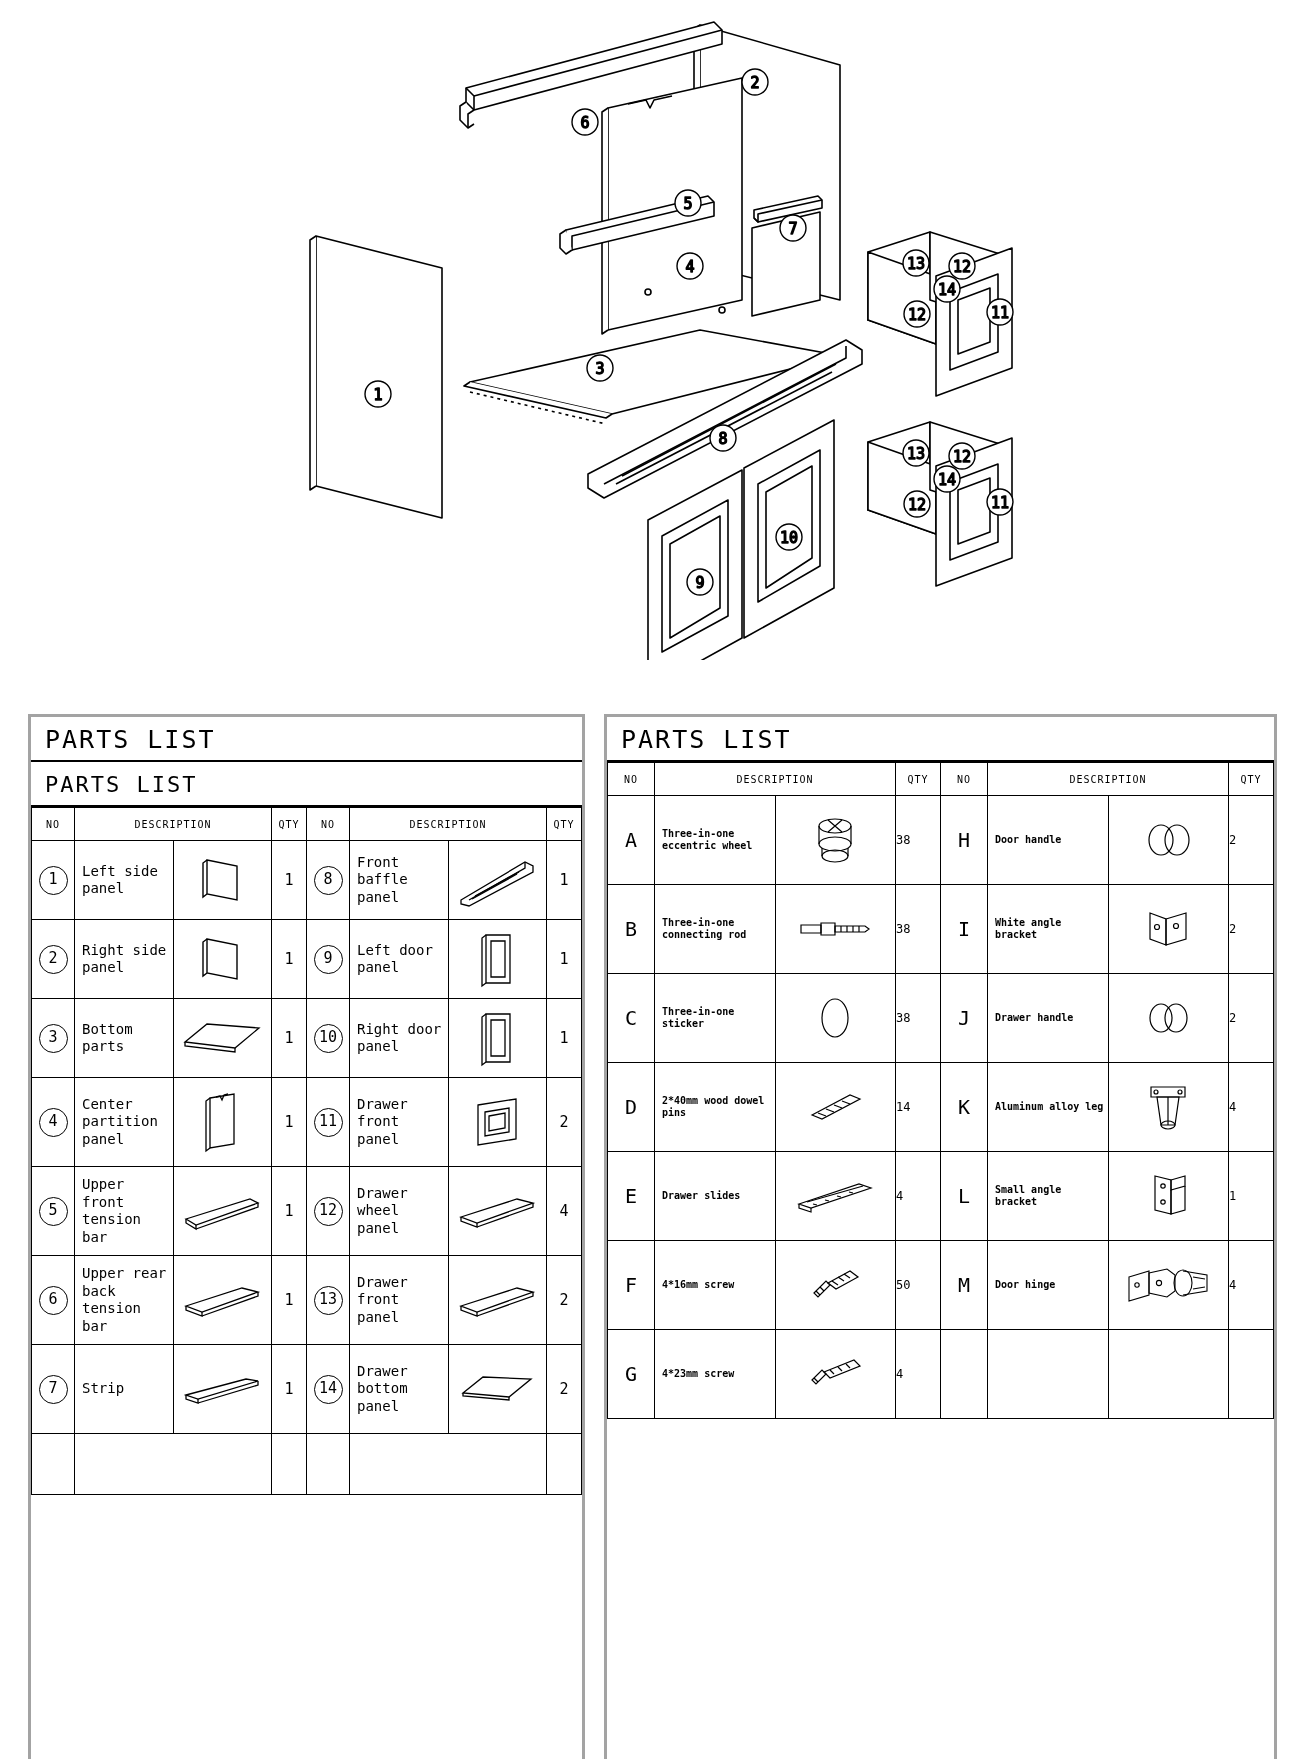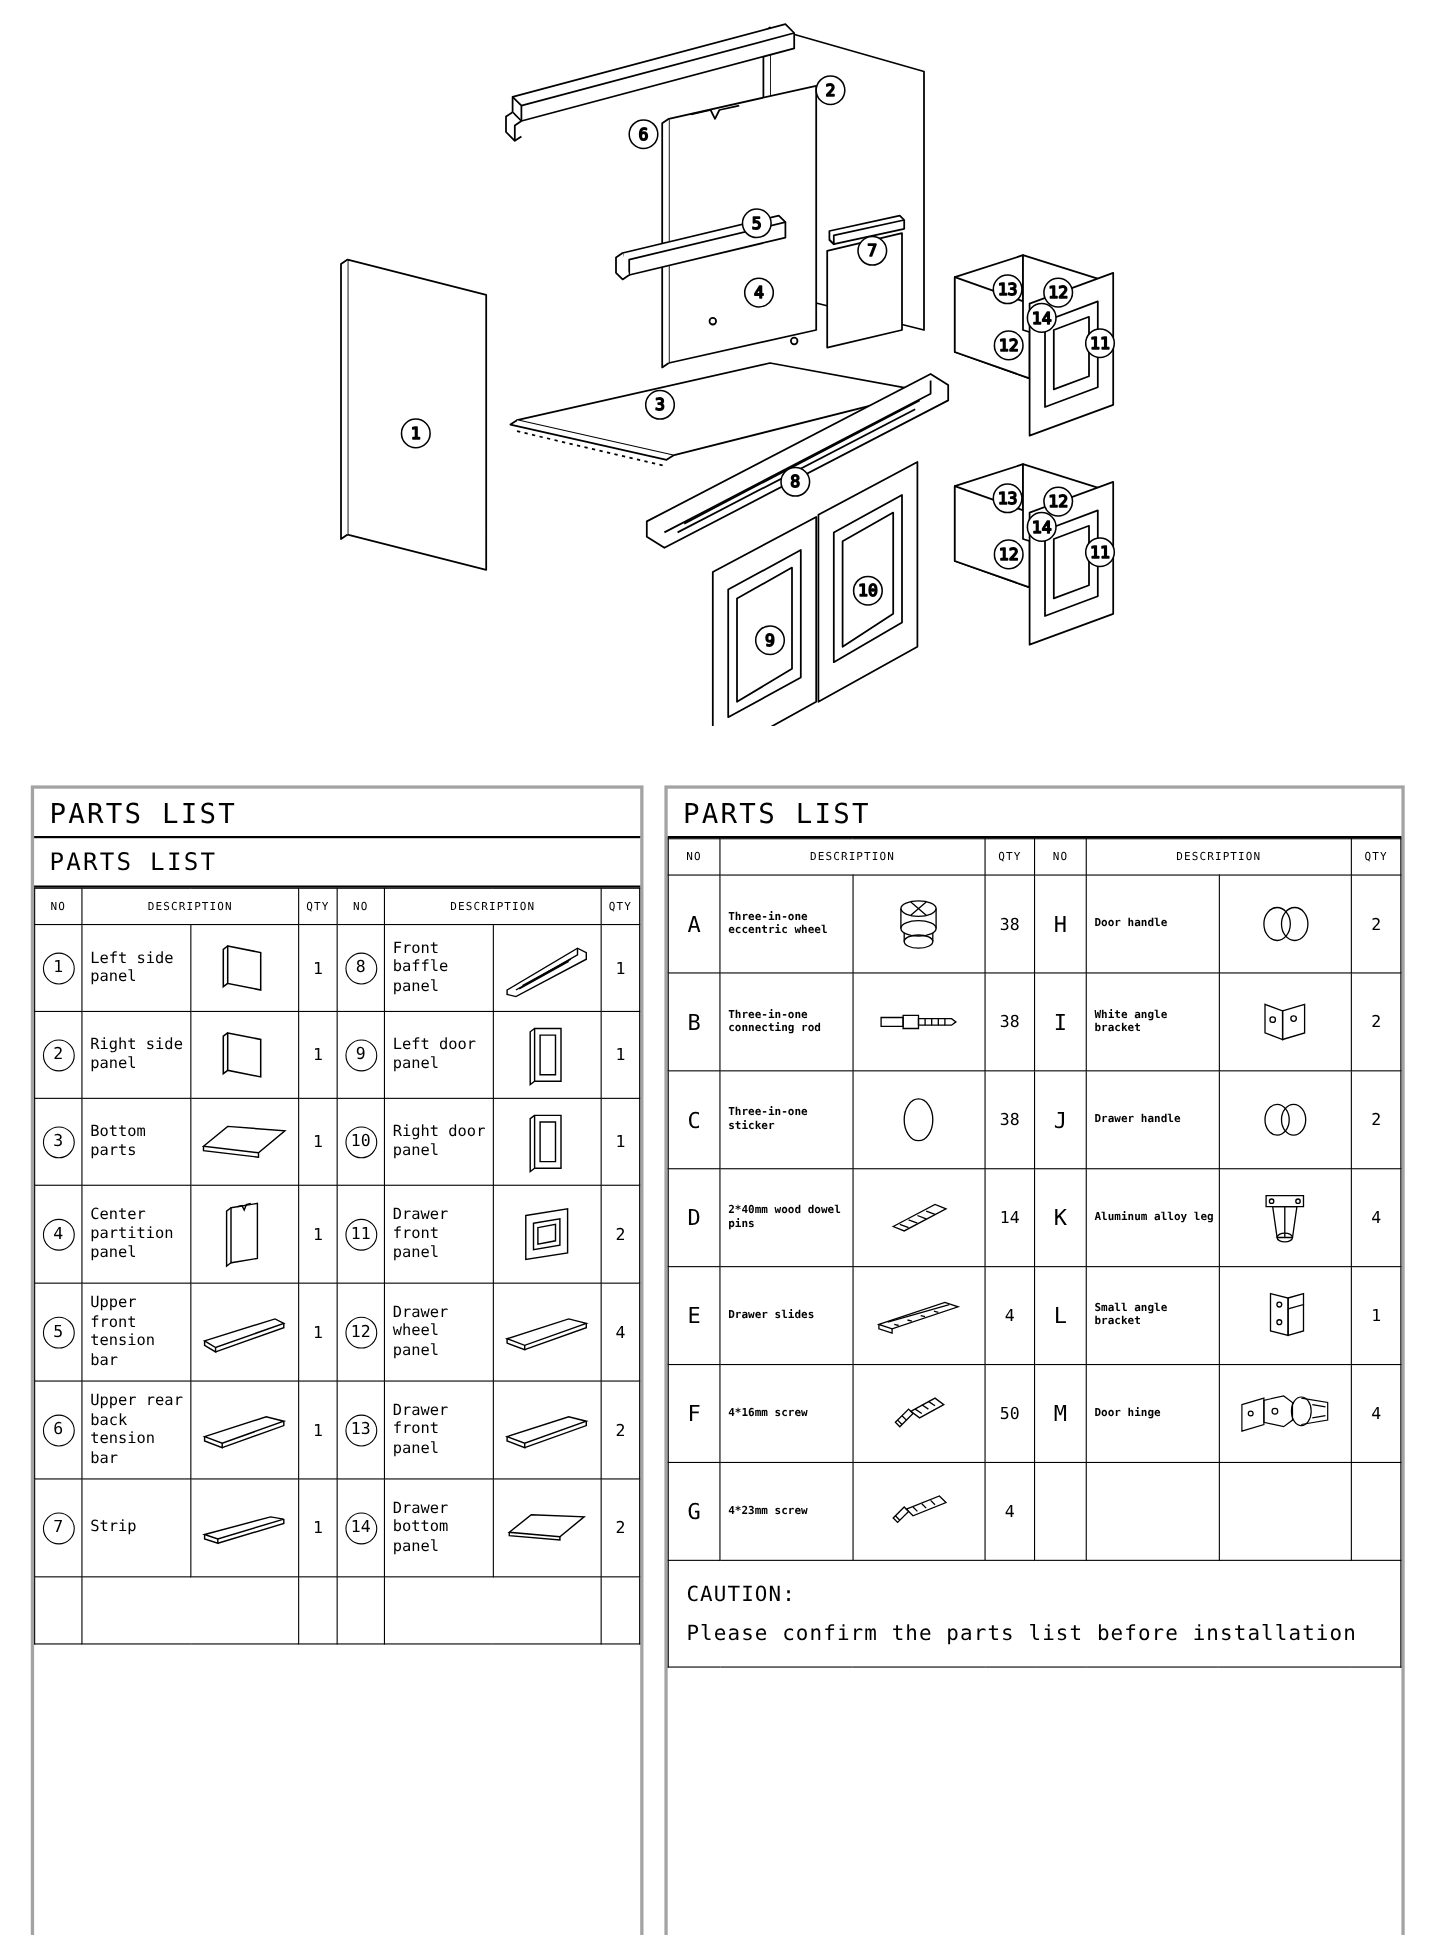--- a/index.html
+++ b/index.html
@@ -25,21 +25,21 @@
 
   .c-no{width:42px;text-align:center;}
   .c-desc{width:150px;padding-left:7px;line-height:1.25;font-size:14px;}
   .c-img{width:80px;text-align:center;}
   .c-qty{width:34px;text-align:center;font-size:15px;}
 
   
   .h-no{width:46px;text-align:center;font-size:20px;}
   .h-desc{width:132px;padding-left:7px;line-height:1.25;font-size:10px;font-weight:bold;}
   .h-img{width:92px;text-align:center;}
-  .h-qty{width:44px;text-align:center;font-size:15px;}
+  .h-qty{width:44px;font-size:12px;}
 
   tr.body-row td{height:78px;vertical-align:middle;}
   tr.tall td{height:88px;}
 
   .circnum{display:inline-block;width:27px;height:27px;border:1.6px solid #000;border-radius:50%;line-height:25px;text-align:center;font-size:15px;}
 
   .caution{padding:12px 0 0 16px;font-size:19px;line-height:1.9;letter-spacing:1px;}
 
   .emptyrow td{height:60px;}
 
@@ -547,23 +547,15 @@
               <path d="M26 16 L30 20 M34 13 L38 17 M42 10 L46 14"></path>
             </svg>
       </td>
       <td class="h-qty">4</td>
       <td class="h-no"></td>
       <td class="h-desc"></td>
       <td class="h-img"></td>
       <td class="h-qty"></td>
     </tr>
 
-    <tr>
-      <td colspan="8" style="height:96px;vertical-align:top;">
-        <div class="caution">
-          <div>CAUTION:</div>
-          <div>Please confirm the parts list before installation</div>
-        </div>
-      </td>
-    </tr>
   </tbody>
     </table>
 </div>
 
 </body></html>

